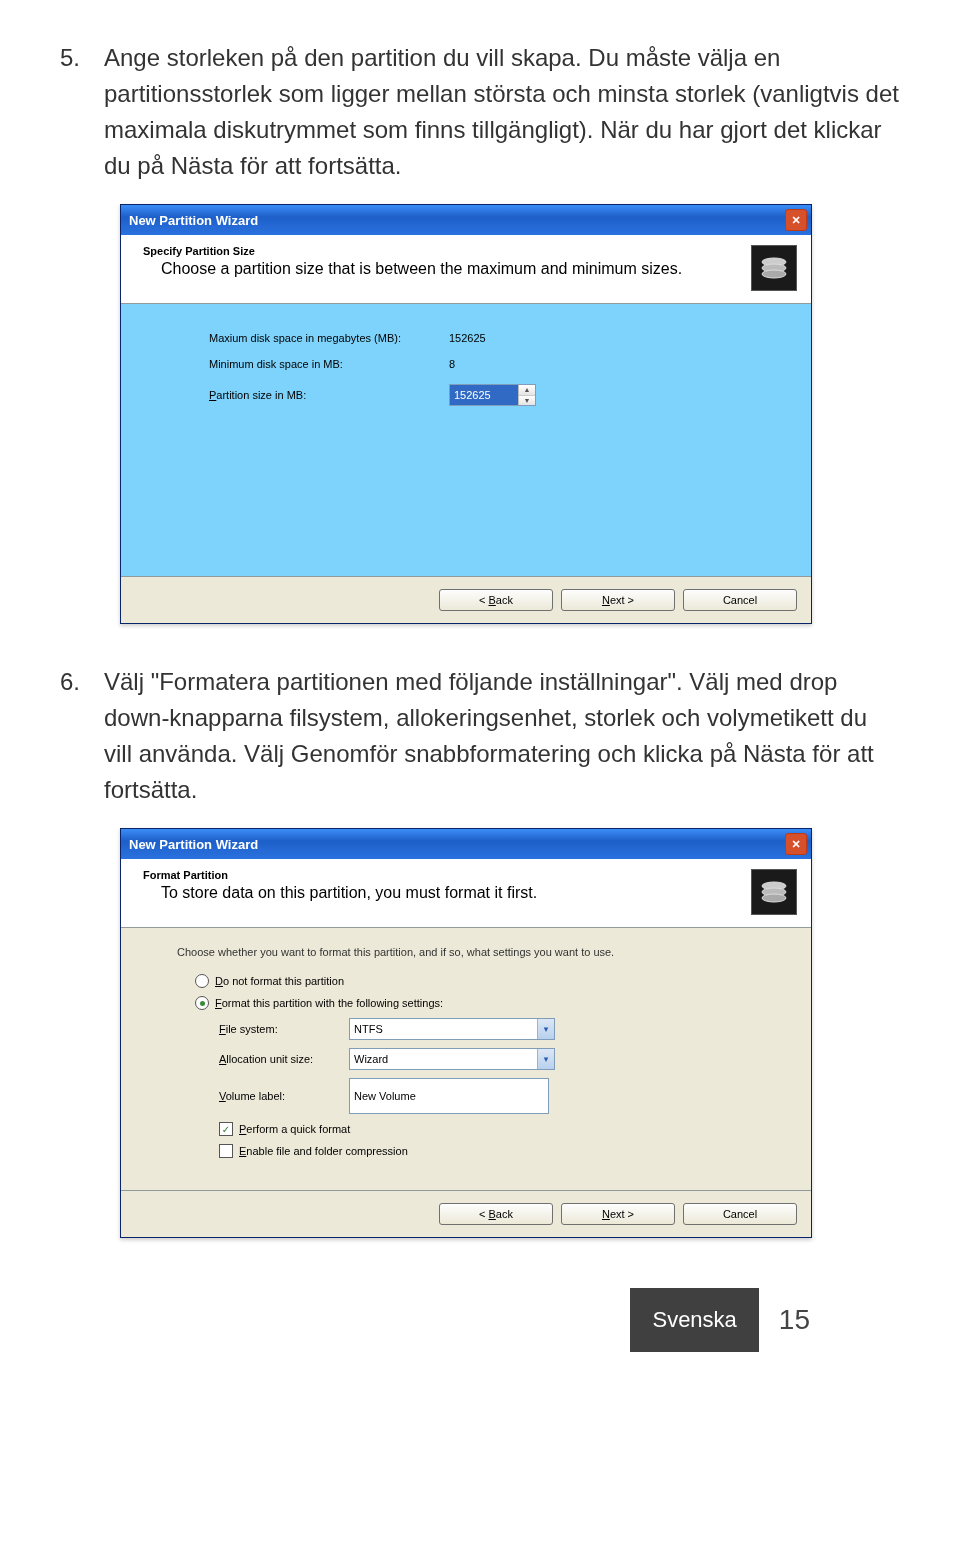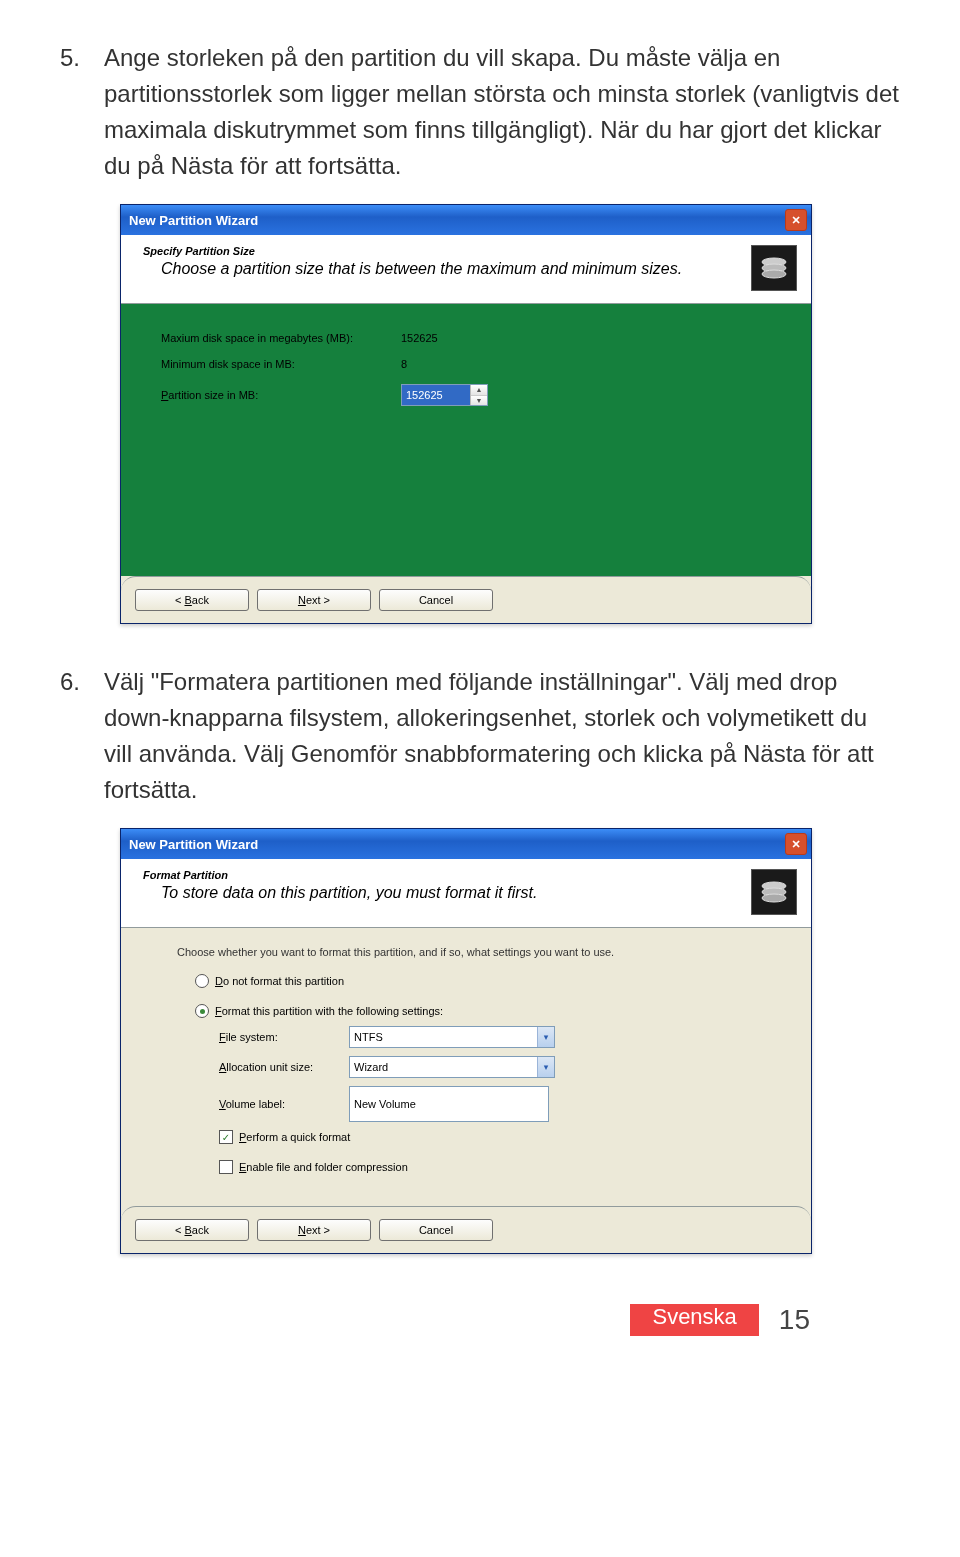--- a/index.html
+++ b/index.html
@@ -62,21 +62,20 @@
     font-size: 11px;
     font-weight: bold;
     cursor: pointer;
   }
   .wiz-header {
     background: #ffffff;
     padding: 10px 14px 12px 22px;
     border-bottom: 1px solid #919b9c;
     display: flex;
     align-items: flex-start;
-    font-style: italic;
   }
   .wiz-header .hdr-text {
     flex: 1;
   }
   .wiz-header .hdr-title {
     font-weight: bold;
     font-size: 11px;
     margin-bottom: 3px;
     color: #000;
   }
@@ -89,22 +88,22 @@
     width: 44px;
     height: 44px;
     background: #1a1a1a;
     display: flex;
     align-items: center;
     justify-content: center;
     border: 1px solid #555;
   }
   .hdr-icon svg { fill: #eee; stroke: #ddd; }
   .wiz-body {
-    background: #15803d;
-    padding: 28px 36px 34px 40px;
+    background: #7dd3fc;
+    padding: 28px 36px 34px 88px;
     min-height: 210px;
   }
   .wiz-body2 {
     background: #ece9d8;
     padding: 18px 36px 24px 56px;
     min-height: 210px;
   }
   .field-row {
     display: flex;
     align-items: center;
@@ -151,43 +150,42 @@
     color: #555;
     cursor: pointer;
     border-bottom: 1px solid #ccc;
   }
   .spinner .spin-btns div:last-child { border-bottom: none; }
   .wiz-footer {
     background: #ece9d8;
     border-top: 1px solid #919b9c;
     padding: 12px 14px 12px 14px;
     display: flex;
+    justify-content: flex-end;
     gap: 8px;
-    border-radius: 15px;
   }
   .btn {
     min-width: 88px;
     padding: 4px 12px;
     background: linear-gradient(#fdfdfd,#ece9d8);
     border: 1px solid #707070;
     border-radius: 3px;
     font-size: 11px;
     font-family: Tahoma, Arial;
     text-align: center;
     cursor: pointer;
     color: #000;
   }
   .radio-row, .check-row {
     display: flex;
     align-items: center;
     gap: 6px;
     font-size: 11px;
     margin-bottom: 8px;
     color: #000;
-    margin-top: 16px;
   }
   .radio {
     width: 12px;
     height: 12px;
     border: 1px solid #555;
     border-radius: 50%;
     background: #fff;
     display: inline-flex;
     align-items: center;
     justify-content: center;
@@ -252,23 +250,23 @@
     box-sizing: border-box;
   }
   .footer-tag {
     position: relative;
     margin-top: 50px;
     display: flex;
     justify-content: flex-end;
     padding-right: 90px;
   }
   .footer-tag .black {
-    background: #ef4444;
+    background: #404040;
     color: #fff;
-    padding: 0 22px;
+    padding: 19px 22px;
     font-size: 22px;
     margin-left: 6px;
   }
   .footer-tag .num {
     font-size: 28px;
     color: #444;
     margin-left: 20px;
     align-self: center;
   }
 </style>

